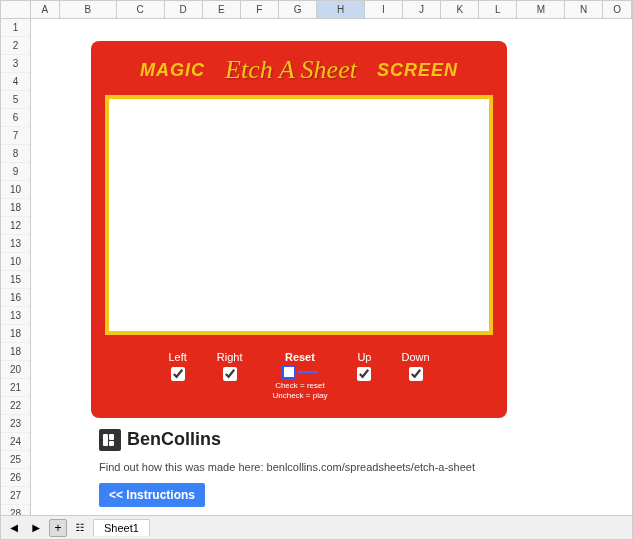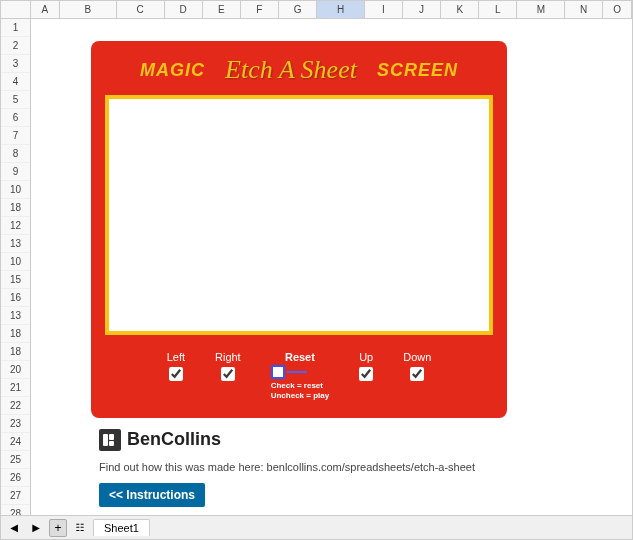--- a/index.html
+++ b/index.html
@@ -169,22 +169,21 @@
 
     .reset-label {
       font-size: 11px;
       color: #fff;
       font-weight: bold;
     }
 
     .reset-checkbox-area {
       display: flex;
       flex-direction: column;
-      align-items: flex-start;
-      font-weight: bold;
+      align-items: center;
     }
 
     .reset-box {
       width: 14px;
       height: 14px;
       border: 2px solid #3355ff;
       background: #fff;
       position: relative;
     }
 
@@ -230,21 +229,21 @@
     .bc-link {
       font-size: 11px;
       color: #444;
     }
 
     
     .instructions-btn {
       position: absolute;
       bottom: 8px;
       left: 68px;
-      background: #0369a1;
+      background: #3b82f6;
       color: #fff;
       border: none;
       padding: 5px 10px;
       font-size: 12px;
       font-weight: bold;
       cursor: pointer;
       border-radius: 2px;
     }
 
     

